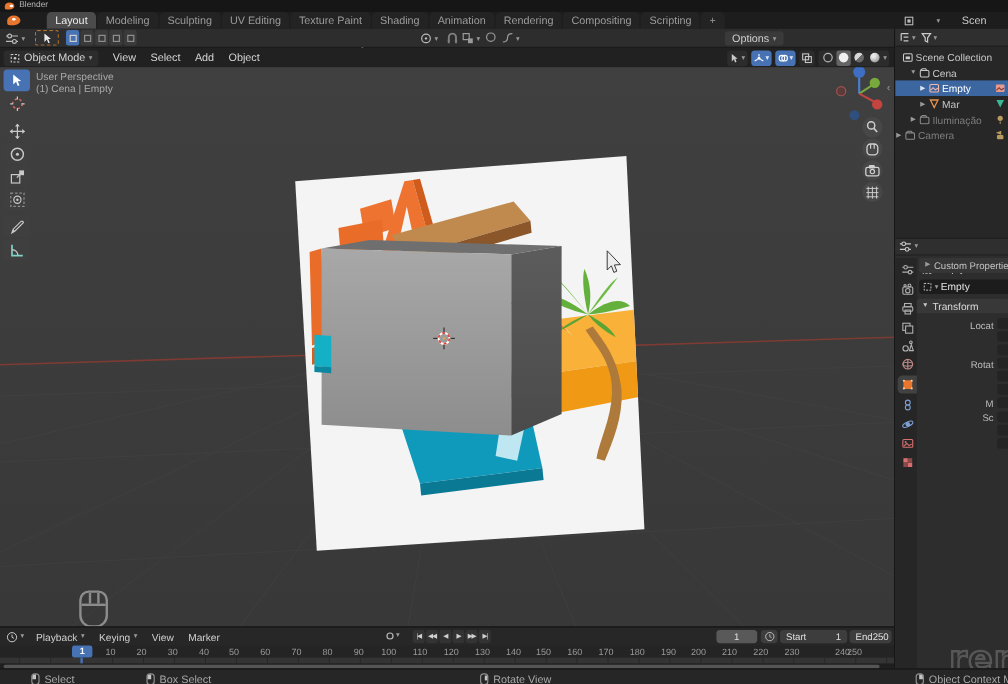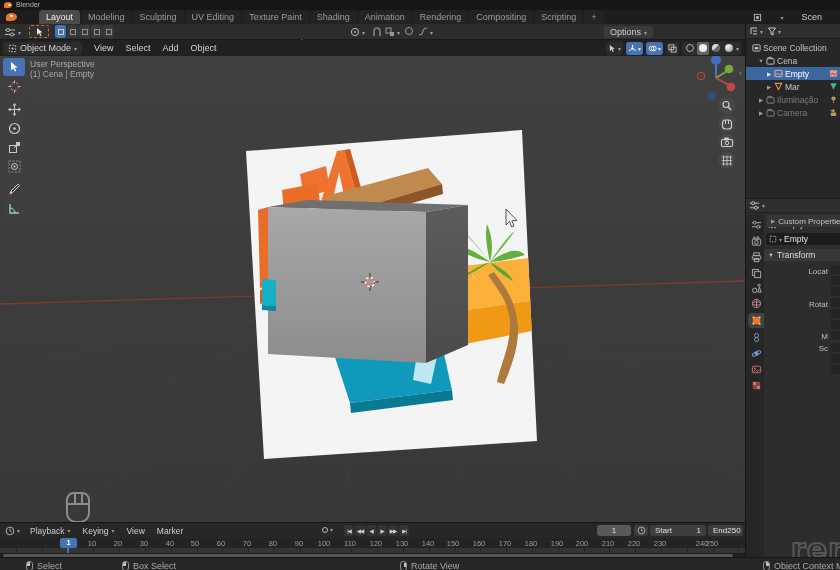--- a/index.html
+++ b/index.html
@@ -563,21 +563,21 @@
         <svg width="9" height="9" viewBox="0 0 10 10">
             <rect x="1" y="3" width="8" height="6" rx="1" fill="none" stroke="#8a8a8a"></rect>
             <path d="M1,3 L3,1.5 h3 L7,3" fill="none" stroke="#8a8a8a"></path>
           </svg>
         <span class="txt">Iluminação</span>
         <svg class="ol-right" width="9" height="9" viewBox="0 0 10 10">
             <circle cx="5" cy="4" r="2.4" fill="#b99a5e"></circle>
             <line x1="5" y1="7" x2="5" y2="9" stroke="#b99a5e"></line>
           </svg>
       </div>
-      <div class="ol-row dim" style="top:82px;padding-left:12px;">
+      <div class="ol-row dim" style="top:82px;">
         <span class="ol-arrow">▶</span>
         <svg width="9" height="9" viewBox="0 0 10 10">
             <rect x="1" y="3" width="8" height="6" rx="1" fill="none" stroke="#8a8a8a"></rect>
             <path d="M1,3 L3,1.5 h3 L7,3" fill="none" stroke="#8a8a8a"></path>
           </svg>
         <span class="txt">Camera</span>
         <svg class="ol-right" width="9" height="9" viewBox="0 0 10 10">
             <polygon points="1,3 6,1 6,5" fill="#b99a5e"></polygon>
             <rect x="2" y="5" width="6" height="4" rx="1" fill="#b99a5e"></rect>
           </svg>

